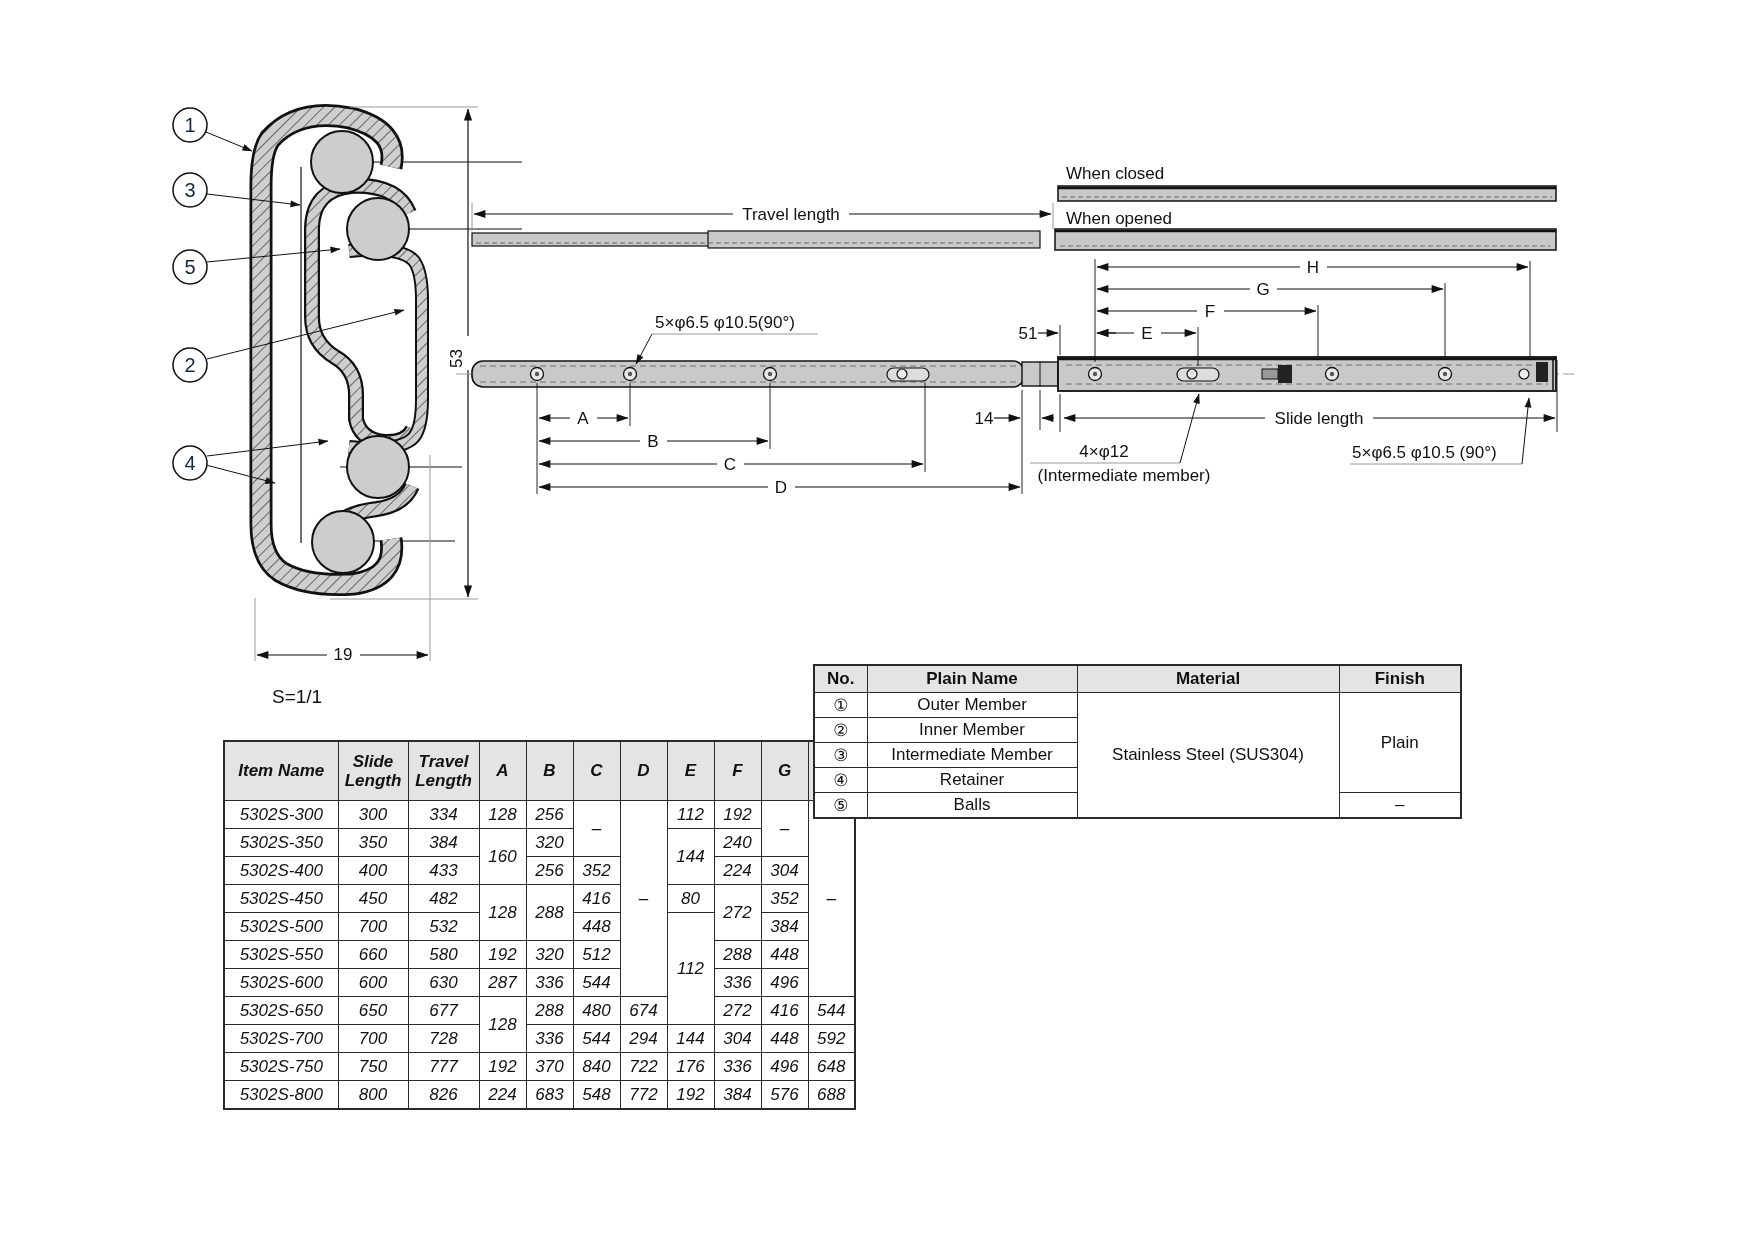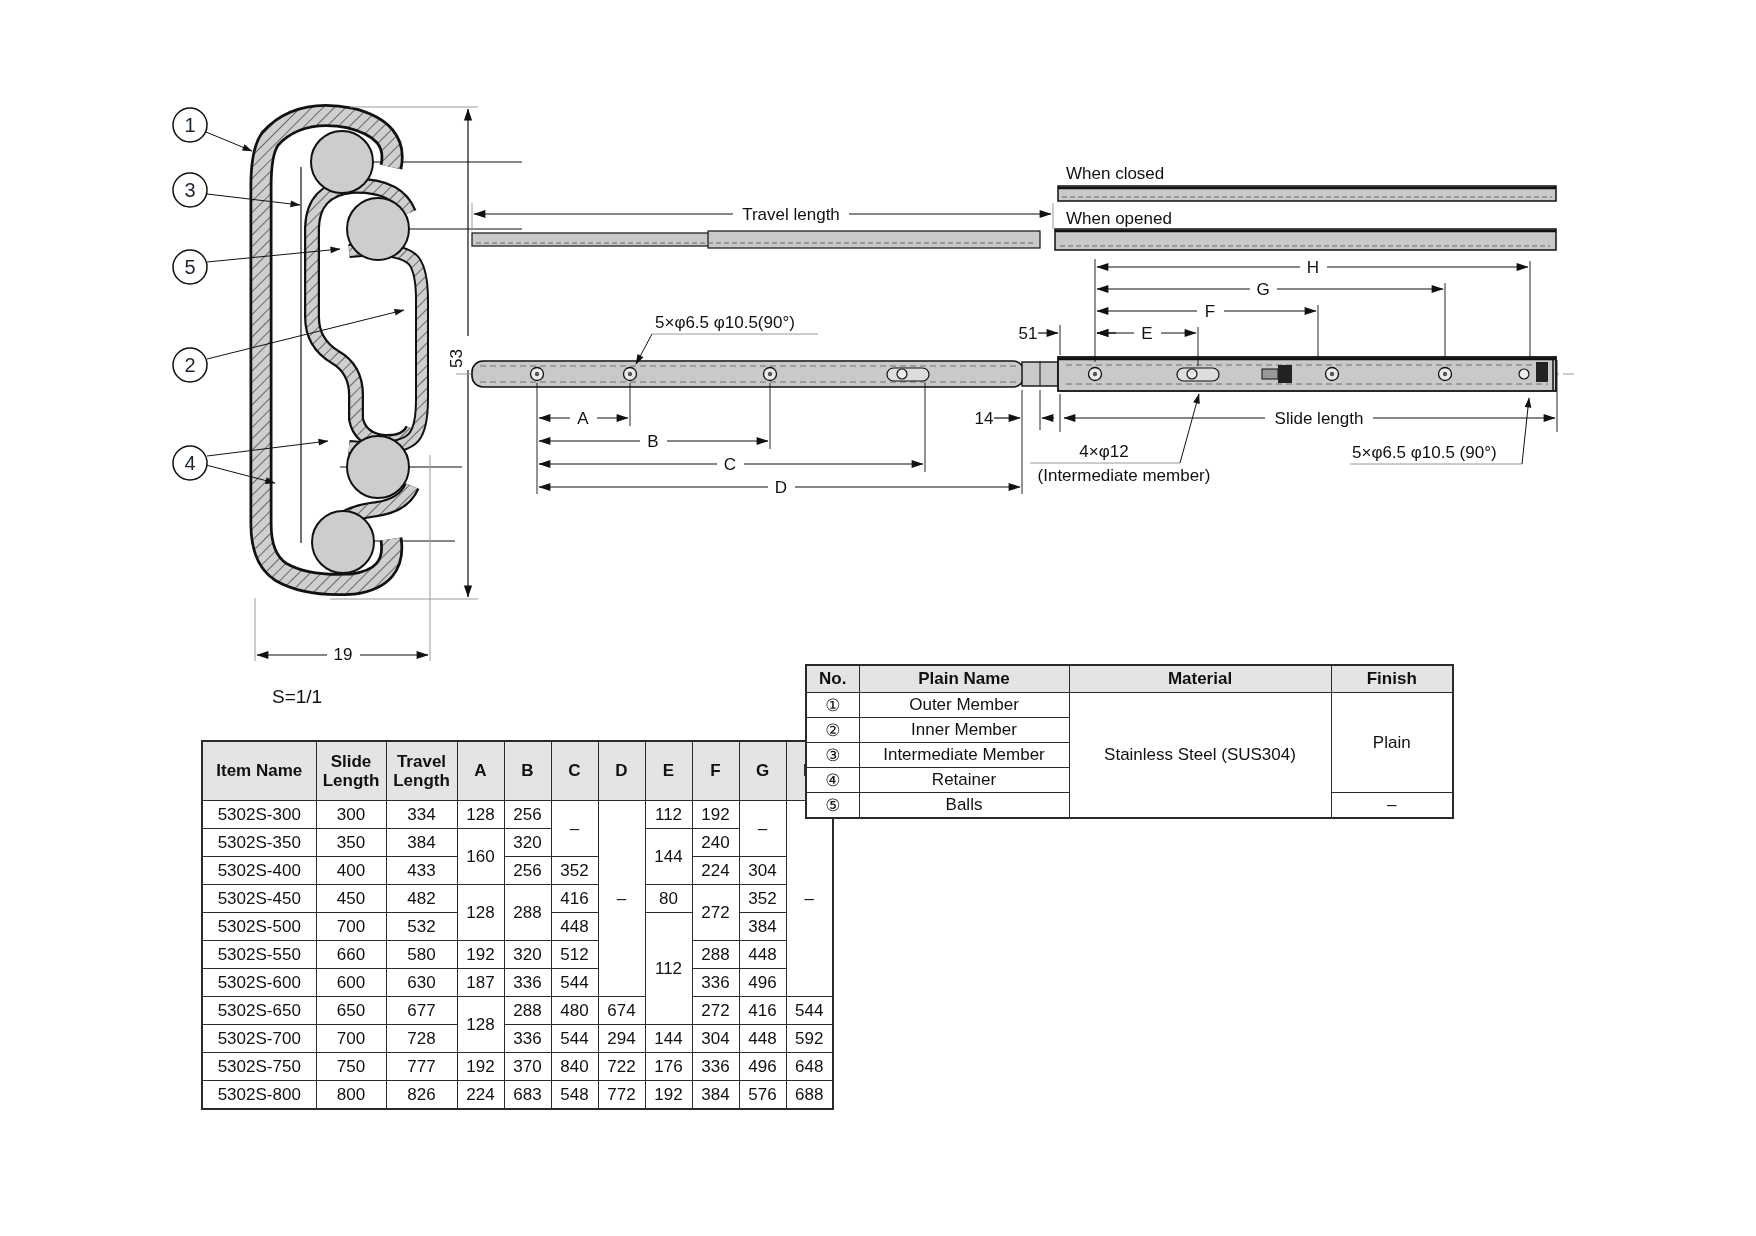--- a/index.html
+++ b/index.html
@@ -2,24 +2,24 @@
 <html><head>
 <meta charset="utf-8">
 <style>
   html,body{margin:0;padding:0;background:#fff;}
   body{width:1756px;height:1236px;position:relative;font-family:"Liberation Sans",sans-serif;color:#111;}
   .page{position:absolute;inset:0;background:#fff;overflow:hidden;}
   svg{position:absolute;left:0;top:0;}
   svg text{font-family:"Liberation Sans",sans-serif;font-size:17px;fill:#111;}
   svg text.big{font-size:19px;}
   svg text.callout{font-size:20px;fill:#1b2838;}
-  table{border-collapse:collapse;table-layout:fixed;background:#fff;}
+  table{border-collapse:collapse;table-layout:fixed;background:#fff;margin-left:8px;}
   th,td{border:1px solid #2a2a2a;text-align:center;vertical-align:middle;font-size:17px;color:#111;padding:0 2px;overflow:hidden;}
   th{background:#e4e4e4;font-weight:bold;white-space:pre-line;line-height:1.12;}
-  .dimtable{position:absolute;left:201px;top:740px;border:2px solid #2a2a2a;}
+  .dimtable{position:absolute;left:215px;top:740px;border:2px solid #2a2a2a;font-style:italic;}
   .dimtable th{height:58px;}
   .dimtable td{height:27px;}
   .parttable{position:absolute;left:805px;top:664px;border:2px solid #2a2a2a;}
   .parttable th{height:26px;}
   .parttable td{height:24px;}
 </style>
 </head>
 <body>
 
 <div class="page">
@@ -351,21 +351,21 @@
           <td>192</td>
           <td>320</td>
           <td>512</td>
           <td>288</td>
           <td>448</td>
         </tr>
         <tr>
           <td>5302S-600</td>
           <td>600</td>
           <td>630</td>
-          <td>187</td>
+          <td>287</td>
           <td>336</td>
           <td>544</td>
           <td>336</td>
           <td>496</td>
         </tr>
         <tr>
           <td>5302S-650</td>
           <td>650</td>
           <td>677</td>
           <td rowspan="2">128</td>

